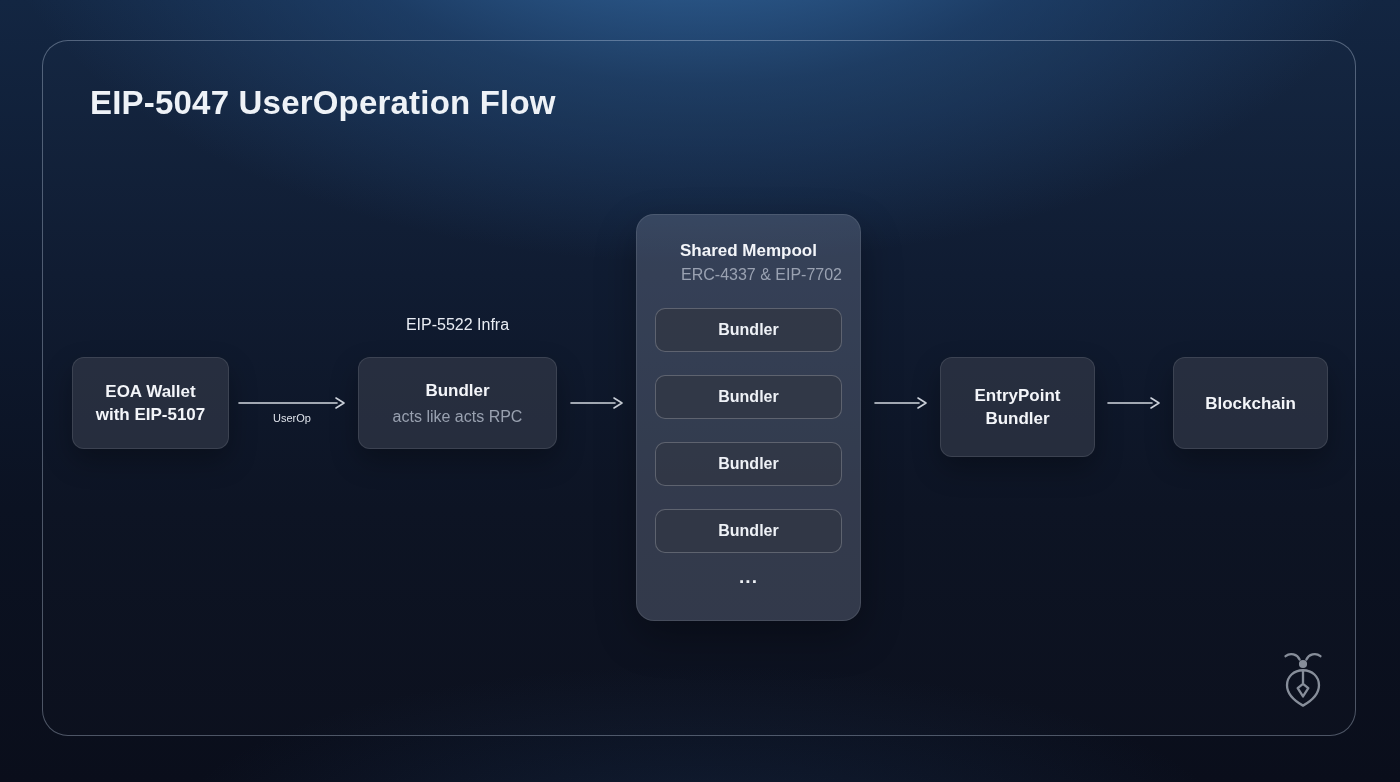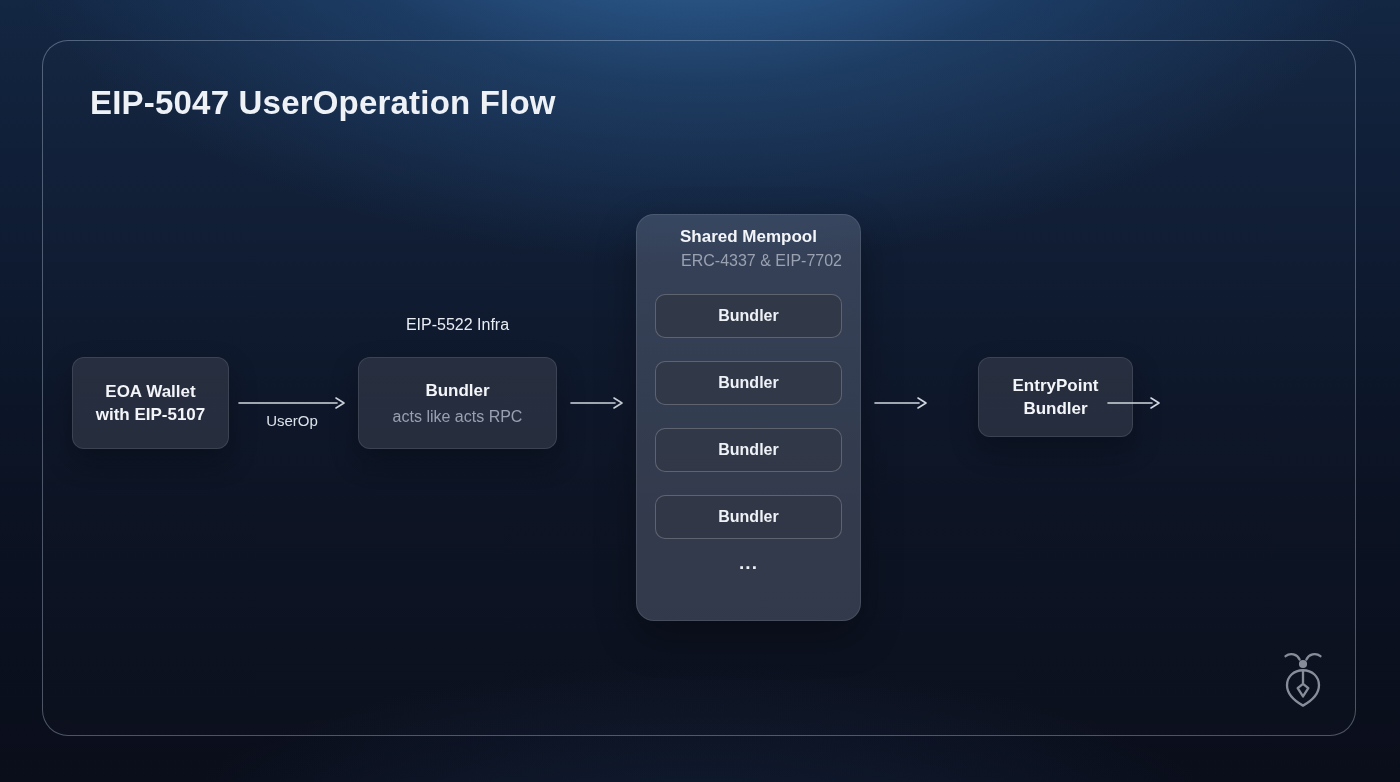--- a/index.html
+++ b/index.html
@@ -50,21 +50,21 @@
     box-sizing: border-box;
   }
   .node .sub {
     color: #99a1b0;
     font-weight: 400;
     font-size: 16px;
     margin-top: 3px;
   }
   .node-eoa       { left: 72px;   top: 357px; width: 157px; height: 92px; text-align: center; }
   .node-bundler   { left: 358px;  top: 357px; width: 199px; height: 92px; }
-  .node-entry     { left: 940px;  top: 357px; width: 155px; height: 80px; margin-left: 38px; }
+  .node-entry     { left: 940px;  top: 357px; width: 155px; height: 100px; }
   .node-chain     { left: 1173px; top: 357px; width: 155px; height: 92px; }
   .infra-label {
     position: absolute;
     left: 358px; top: 316px; width: 199px;
     text-align: center;
     color: #e9edf4;
     font-size: 16px;
     font-weight: 500;
   }
   .arrow {
@@ -78,32 +78,32 @@
   }
   .arrow1 { left: 238px; }
   .arrow2 { left: 570px; }
   .arrow3 { left: 874px; }
   .arrow4 { left: 1107px; }
   .userop-label {
     position: absolute;
     left: 238px; top: 412px; width: 108px;
     text-align: center;
     color: #dde1e9;
-    font-size: 15px;
+    font-size: 11px;
     font-weight: 400;
   }
   .mempool {
     position: absolute;
     left: 636px; top: 214px;
     width: 225px; height: 407px;
     background: rgba(140,150,172,0.30);
     border: 1px solid rgba(255,255,255,0.10);
     border-radius: 18px;
     box-sizing: border-box;
-    padding: 12px 18px 0;
+    padding: 26px 18px 0;
     text-align: center;
     box-shadow: 0 16px 40px rgba(0,0,0,0.30);
   }
   .mp-title { color: #f3f5f9; font-size: 17px; font-weight: 700; }
   .mp-sub   { color: #9aa2b2; font-size: 16px; margin-top: 5px; text-align: right; }
   .mp-item {
     height: 44px;
     margin-top: 23px;
     background: rgba(49,55,69,0.85);
     border: 1px solid rgba(255,255,255,0.22);
@@ -180,20 +180,23 @@
   <div class="node node-entry">
     <div>EntryPoint</div>
     <div>Bundler</div>
   </div>
 
   <svg class="arrow arrow4" width="54" height="14" viewBox="0 0 54 14">
     <line x1="1" y1="7" x2="45" y2="7"></line>
     <path d="M44 2 L52 7 L44 12"></path>
   </svg>
 
+  <div class="node node-chain">
+    <div>Blockchain</div>
+  </div>
 
   <svg class="logo" width="62" height="64" viewBox="0 0 64 64" stroke="currentColor" stroke-width="2.4" fill="none" stroke-linecap="round" stroke-linejoin="round">
     <path d="M28.5 13 C26 7.5 19 5.5 14 9.5"></path>
     <path d="M35.5 13 C38 7.5 45 5.5 50 9.5"></path>
     <circle cx="32" cy="17.5" r="4.2" fill="currentColor" stroke="none"></circle>
     <path d="M32 24 C22.5 24 15.5 30.5 15.5 39.5 C15.5 49.5 23 55.5 32 60.5 C41 55.5 48.5 49.5 48.5 39.5 C48.5 30.5 41.5 24 32 24 Z"></path>
     <path d="M32 25 L32 37"></path>
     <path d="M32 38 L26.5 42.5 L32 51 L37.5 42.5 Z"></path>
   </svg>
 

